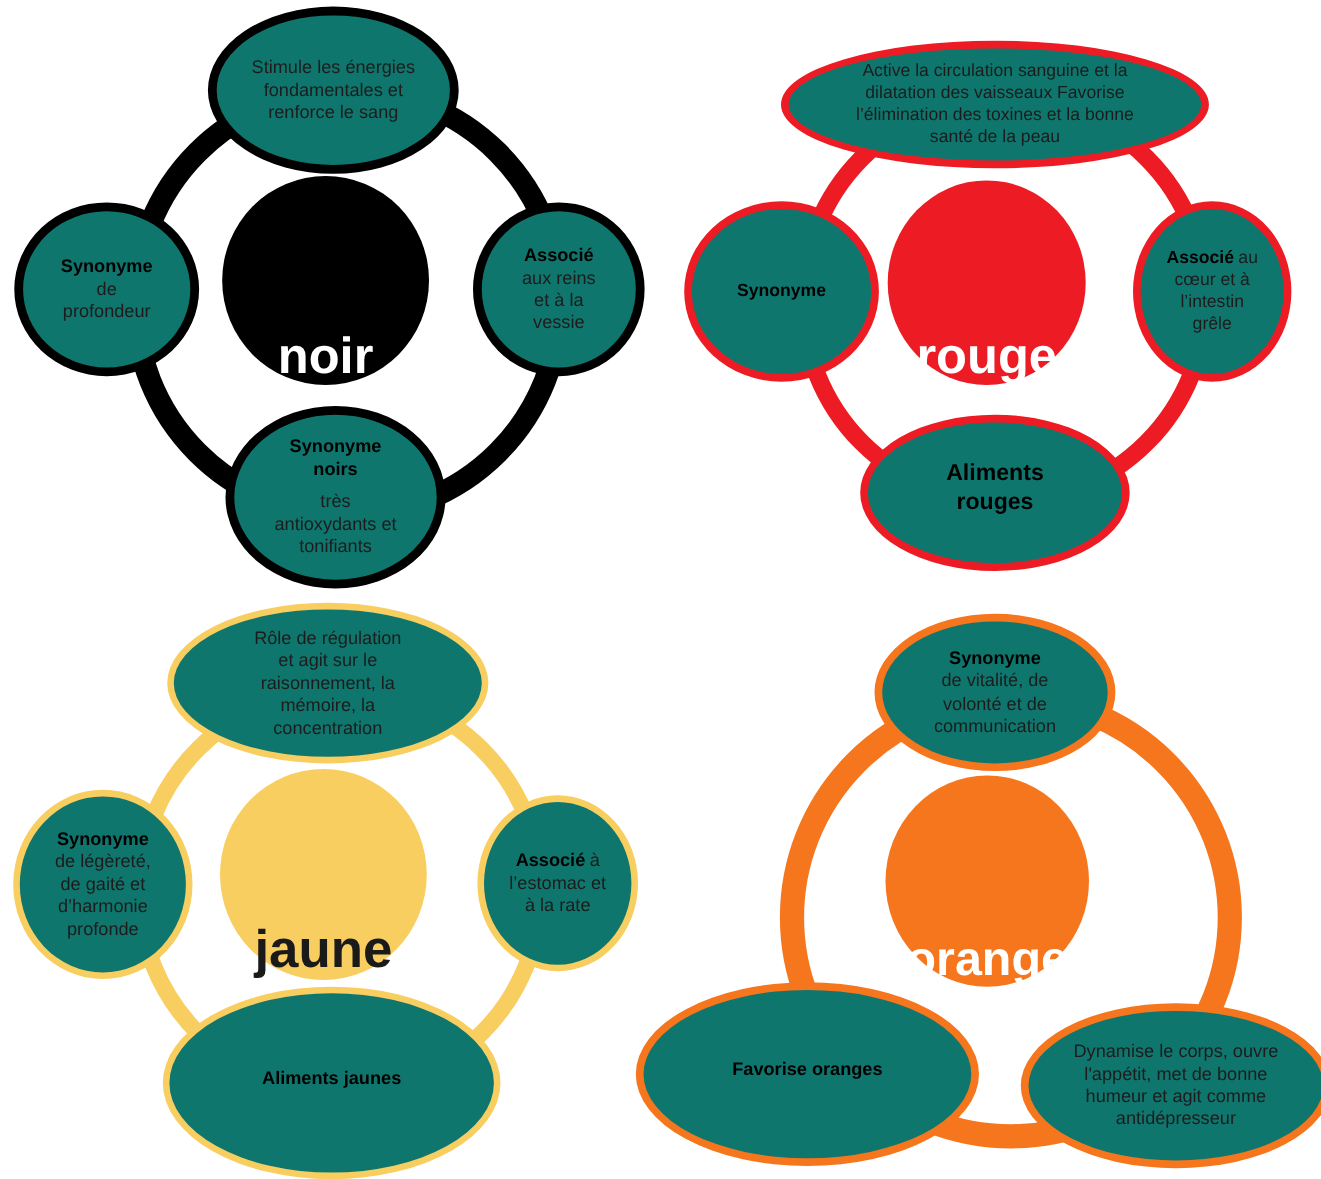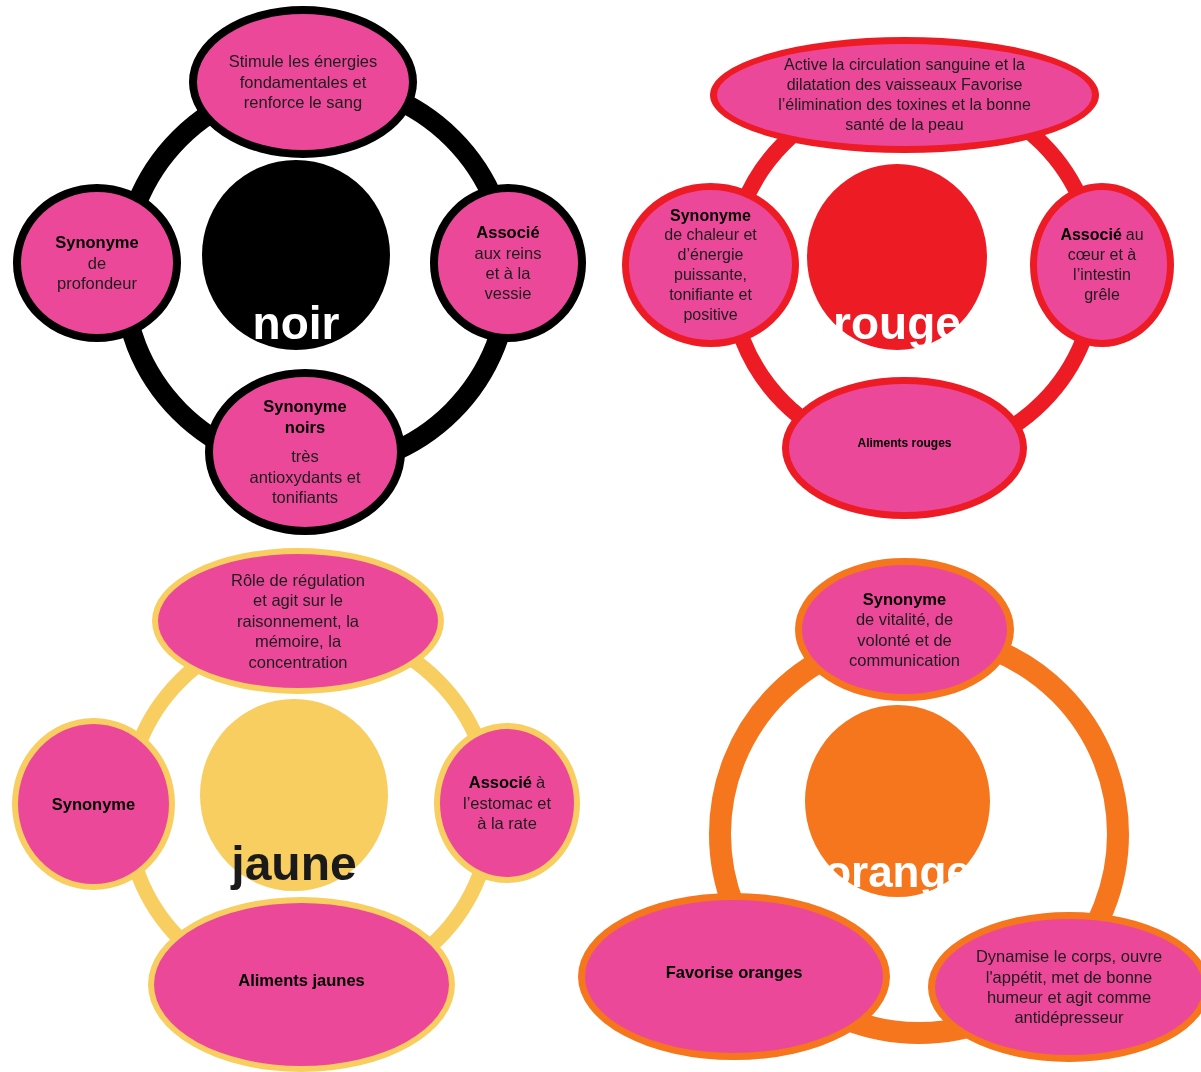--- a/index.html
+++ b/index.html
@@ -20,21 +20,21 @@
   .center span{font-weight:bold;color:var(--lc);letter-spacing:0;}
   .noir-center{left:202px;top:160px;width:188px;height:190px;}
   .noir-center span{font-size:46px;}
   .rouge-center{left:807px;top:164px;width:180px;height:186px;}
   .rouge-center span{font-size:46px;}
   .jaune-center{left:200px;top:699px;width:188px;height:192px;}
   .jaune-center span{font-size:48px;}
   .orange-center{left:805px;top:705px;width:185px;height:192px;}
   .orange-center span{font-size:44px;margin-top:16px;}
   
-  .bubble{position:absolute;border-radius:50%;background:#ec4899;border-style:solid;border-color:var(--c);
+  .bubble{position:absolute;border-radius:50%;background:#0f766e;border-style:solid;border-color:var(--c);
     z-index:3;display:flex;align-items:center;justify-content:center;text-align:center;}
   .bubble .txt{font-size:16.5px;line-height:1.24;}
   .b{font-weight:bold;color:#000;}
   .b:empty{display:none;}
   .b.blk{display:block;}
   .b.gap{display:block;margin-bottom:9px;}
   .b.inl{margin-right:4px;}
   
   .noir-top{left:189px;top:6px;width:212px;height:136px;border-width:8px;}
   .noir-top .txt{max-width:150px;}
@@ -45,21 +45,21 @@
   .noir-bottom{left:205px;top:369px;width:184px;height:150px;border-width:8px;}
   .noir-bottom .txt{max-width:120px;}
   
   .rouge-top{left:710px;top:37px;width:375px;height:102px;border-width:7px;}
   .rouge-top .txt{max-width:268px;font-size:16px;}
   .rouge-left{left:622px;top:183px;width:163px;height:150px;border-width:7px;}
   .rouge-left .txt{max-width:110px;font-size:16px;}
   .rouge-right{left:1030px;top:183px;width:130px;height:150px;border-width:7px;}
   .rouge-right .txt{max-width:90px;font-size:16px;}
   .rouge-bottom{left:782px;top:377px;width:231px;height:128px;border-width:7px;}
-  .rouge-bottom .txt{max-width:160px;font-size:12px;}
+  .rouge-bottom .txt{max-width:160px;font-size:21px;}
   
   .jaune-top{left:152px;top:548px;width:280px;height:134px;border-width:6px;}
   .jaune-top .txt{max-width:152px;}
   .jaune-left{left:12px;top:718px;width:151px;height:160px;border-width:6px;}
   .jaune-left .txt{max-width:102px;}
   .jaune-right{left:434px;top:723px;width:134px;height:148px;border-width:6px;}
   .jaune-right .txt{max-width:92px;}
   .jaune-bottom{left:148px;top:897px;width:295px;height:163px;border-width:6px;}
   .jaune-bottom .txt{max-width:208px;}
   
@@ -109,21 +109,21 @@
     <div class="center rouge-center">
       <span>rouge</span>
     </div>
     <div class="bubble rouge-top">
       <div class="txt">
         <span class="b blk"></span><span>Active la circulation sanguine et la dilatation des vaisseaux Favorise l’élimination des toxines et la bonne santé de la peau</span>
       </div>
     </div>
     <div class="bubble rouge-left">
       <div class="txt">
-        <span class="b blk">Synonyme</span><span>de chaleur et d’énergie puissante, tonifiante et positive</span>
+        <span class="b blk">Synonyme</span>
       </div>
     </div>
     <div class="bubble rouge-right">
       <div class="txt">
         <span class="b inl">Associé</span><span>au cœur et à l’intestin grêle</span>
       </div>
     </div>
     <div class="bubble rouge-bottom">
       <div class="txt">
         <span class="b gap">Aliments rouges</span>
@@ -137,21 +137,21 @@
     <div class="center jaune-center">
       <span>jaune</span>
     </div>
     <div class="bubble jaune-top">
       <div class="txt">
         <span class="b blk"></span><span>Rôle de régulation et agit sur le raisonnement, la mémoire, la concentration</span>
       </div>
     </div>
     <div class="bubble jaune-left">
       <div class="txt">
-        <span class="b blk">Synonyme</span>
+        <span class="b blk">Synonyme</span><span>de légèreté, de gaité et d’harmonie profonde</span>
       </div>
     </div>
     <div class="bubble jaune-right">
       <div class="txt">
         <span class="b inl">Associé</span><span>à l’estomac et à la rate</span>
       </div>
     </div>
     <div class="bubble jaune-bottom">
       <div class="txt">
         <span class="b gap">Aliments jaunes</span>

